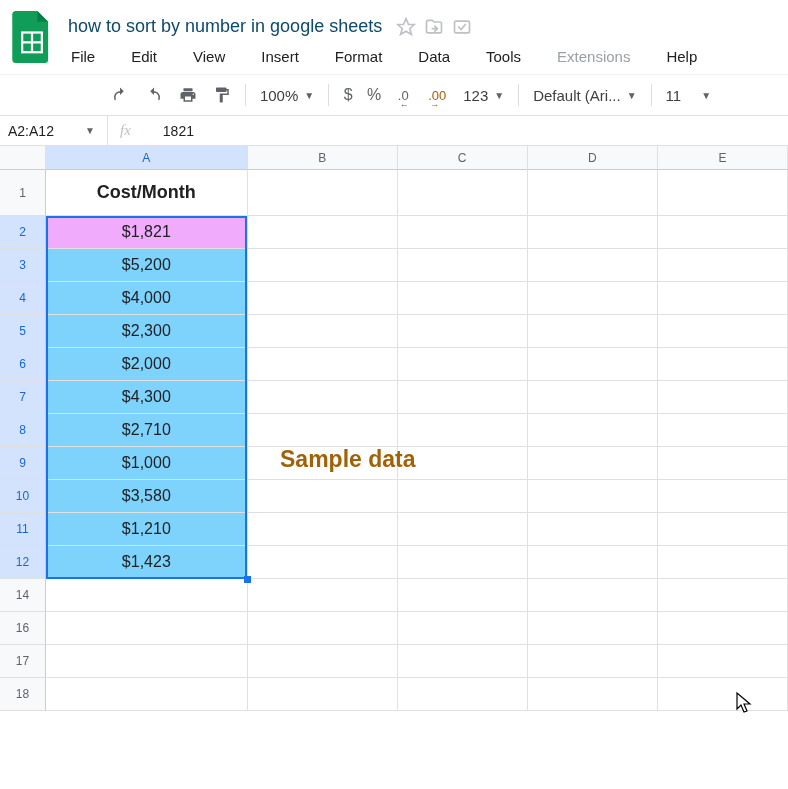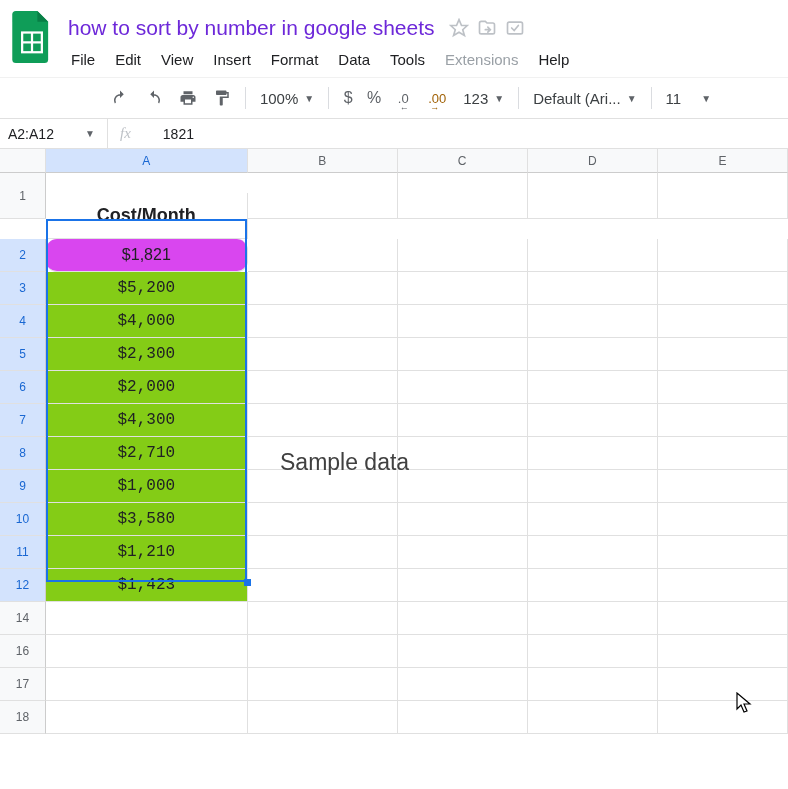--- a/index.html
+++ b/index.html
@@ -26,34 +26,34 @@
       display: flex;
       align-items: center;
       justify-content: center;
       margin-right: 10px;
       margin-top: 2px;
     }
     .logo svg { width: 40px; height: 52px; }
     .title-area { flex: 1; }
     .title-row { display: flex; align-items: center; gap: 8px; padding-top: 6px; }
     .doc-title {
-      font-size: 21px;
-      color: #6d28d9;
+      font-size: 18px;
+      color: #0c4a6e;
       padding: 2px 6px;
       border-radius: 3px;
     }
     .title-icon {
       color: #bdc1c6;
       display: inline-flex;
       cursor: pointer;
     }
     .title-icon svg { width: 20px; height: 20px; }
     .menu-bar {
       display: flex;
-      gap: 2px;
+      gap: 18px;
       padding-top: 4px;
     }
     .menu-item {
       padding: 5px 9px;
       color: #202124;
       font-size: 15px;
       cursor: pointer;
       border-radius: 4px;
     }
     .menu-item.disabled { color: #9aa0a6; cursor: default; }
@@ -183,51 +183,48 @@
     .col-C { width: 131px; }
     .col-D { width: 131px; }
     .col-E { width: 131px; }
     
     .row-h-1 { height: 46px; }
     .row-h-std { height: 33px; }
     
     .cell.header1-cell {
       font-weight: bold;
       font-size: 18px;
-      margin-top: 20px;
     }
     .cell.selected {
-      background: #84cc16;
-      font-family: Liberation Mono, monospace;
+      background: #7dd3fc;
     }
     .cell.active {
-      background: #d946ef;
+      background: #f0abfc;
       z-index: 3;
-      border-radius: 11px;
     }
     
     .selection-outline {
       position: absolute;
       border: 2px solid #1a73e8;
       pointer-events: none;
       z-index: 5;
     }
     .selection-handle {
       position: absolute;
       width: 7px;
       height: 7px;
       background: #1a73e8;
       z-index: 6;
     }
     
     .sample-label {
       position: absolute;
-      font-weight: normal;
+      font-weight: bold;
       font-size: 23px;
-      color: #404040;
+      color: #a16207;
       z-index: 10;
     }
     
     .cursor-arrow {
       position: absolute;
       right: 34px;
       top: 692px;
       z-index: 20;
     }
   </style>

